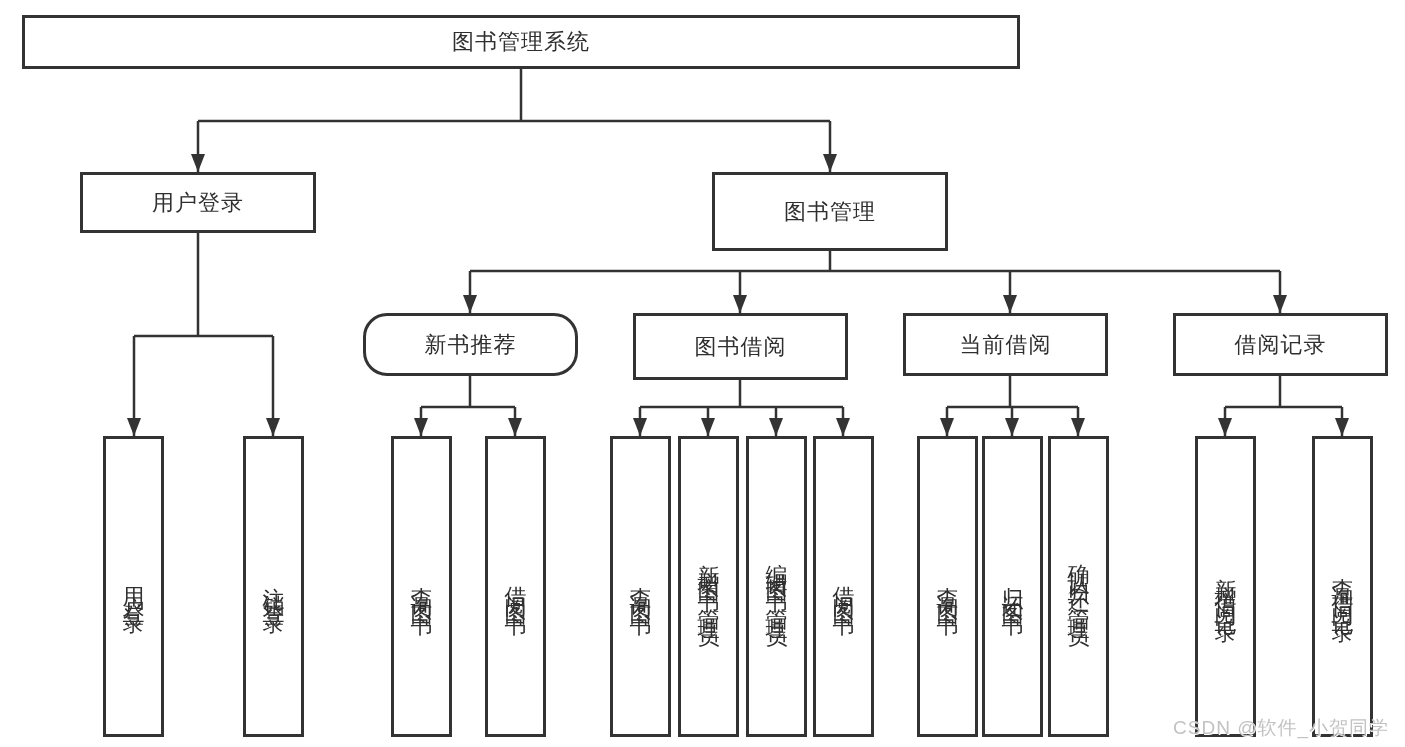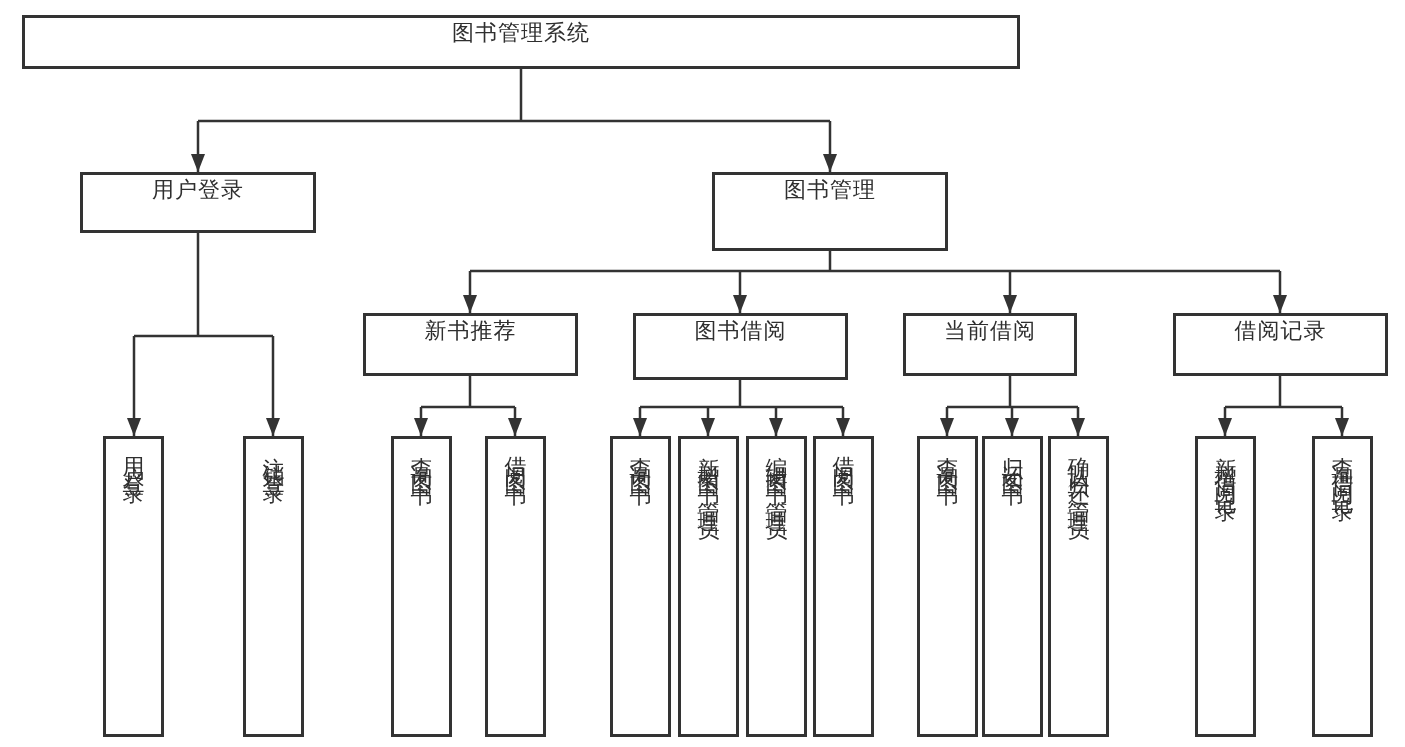--- a/index.html
+++ b/index.html
@@ -21,20 +21,21 @@
     top: 0;
     width: 1405px;
     height: 747px;
   }
   .node {
     position: absolute;
     box-sizing: border-box;
     background: #ffffff;
     border: 3px solid #333333;
     display: flex;
+    align-items: center;
     justify-content: center;
     color: #2f2f2f;
   }
   .node-h {
     font-size: 22px;
     letter-spacing: 1px;
   }
   .node-v {
     width: 61px;
     height: 301px;
@@ -122,27 +123,27 @@
     <span>图书管理系统</span>
   </div>
 
   <div class="node node-h" style="left:80px; top:172px; width:236px; height:61px;">
     <span>用户登录</span>
   </div>
   <div class="node node-h" style="left:712px; top:172px; width:236px; height:79px;">
     <span>图书管理</span>
   </div>
 
-  <div class="node node-h" style="left:363px; top:313px; width:215px; height:63px;">
+  <div class="node node-h" style="left:363px; top:313px; width:215px; height:63px;border-radius:24px;">
     <span>新书推荐</span>
   </div>
   <div class="node node-h" style="left:633px; top:313px; width:215px; height:67px;">
     <span>图书借阅</span>
   </div>
-  <div class="node node-h" style="left:903px; top:313px; width:174px; height:63px;">
+  <div class="node node-h" style="left:903px; top:313px; width:205px; height:63px;">
     <span>当前借阅</span>
   </div>
   <div class="node node-h" style="left:1173px; top:313px; width:215px; height:63px;">
     <span>借阅记录</span>
   </div>
 
   <div class="node node-v" style="left:103px;">
     <span class="vtext">用户登录</span>
   </div>
   <div class="node node-v" style="left:243px;">
@@ -179,14 +180,15 @@
     <span class="vtext">确认归还（管理员）</span>
   </div>
 
   <div class="node node-v" style="left:1195px;">
     <span class="vtext">新增借阅记录</span>
   </div>
   <div class="node node-v" style="left:1312px;">
     <span class="vtext">查询借阅记录</span>
   </div>
 
+  <div id="watermark">CSDN @软件_小贺同学</div>
 
 </div>
 
 </body></html>

